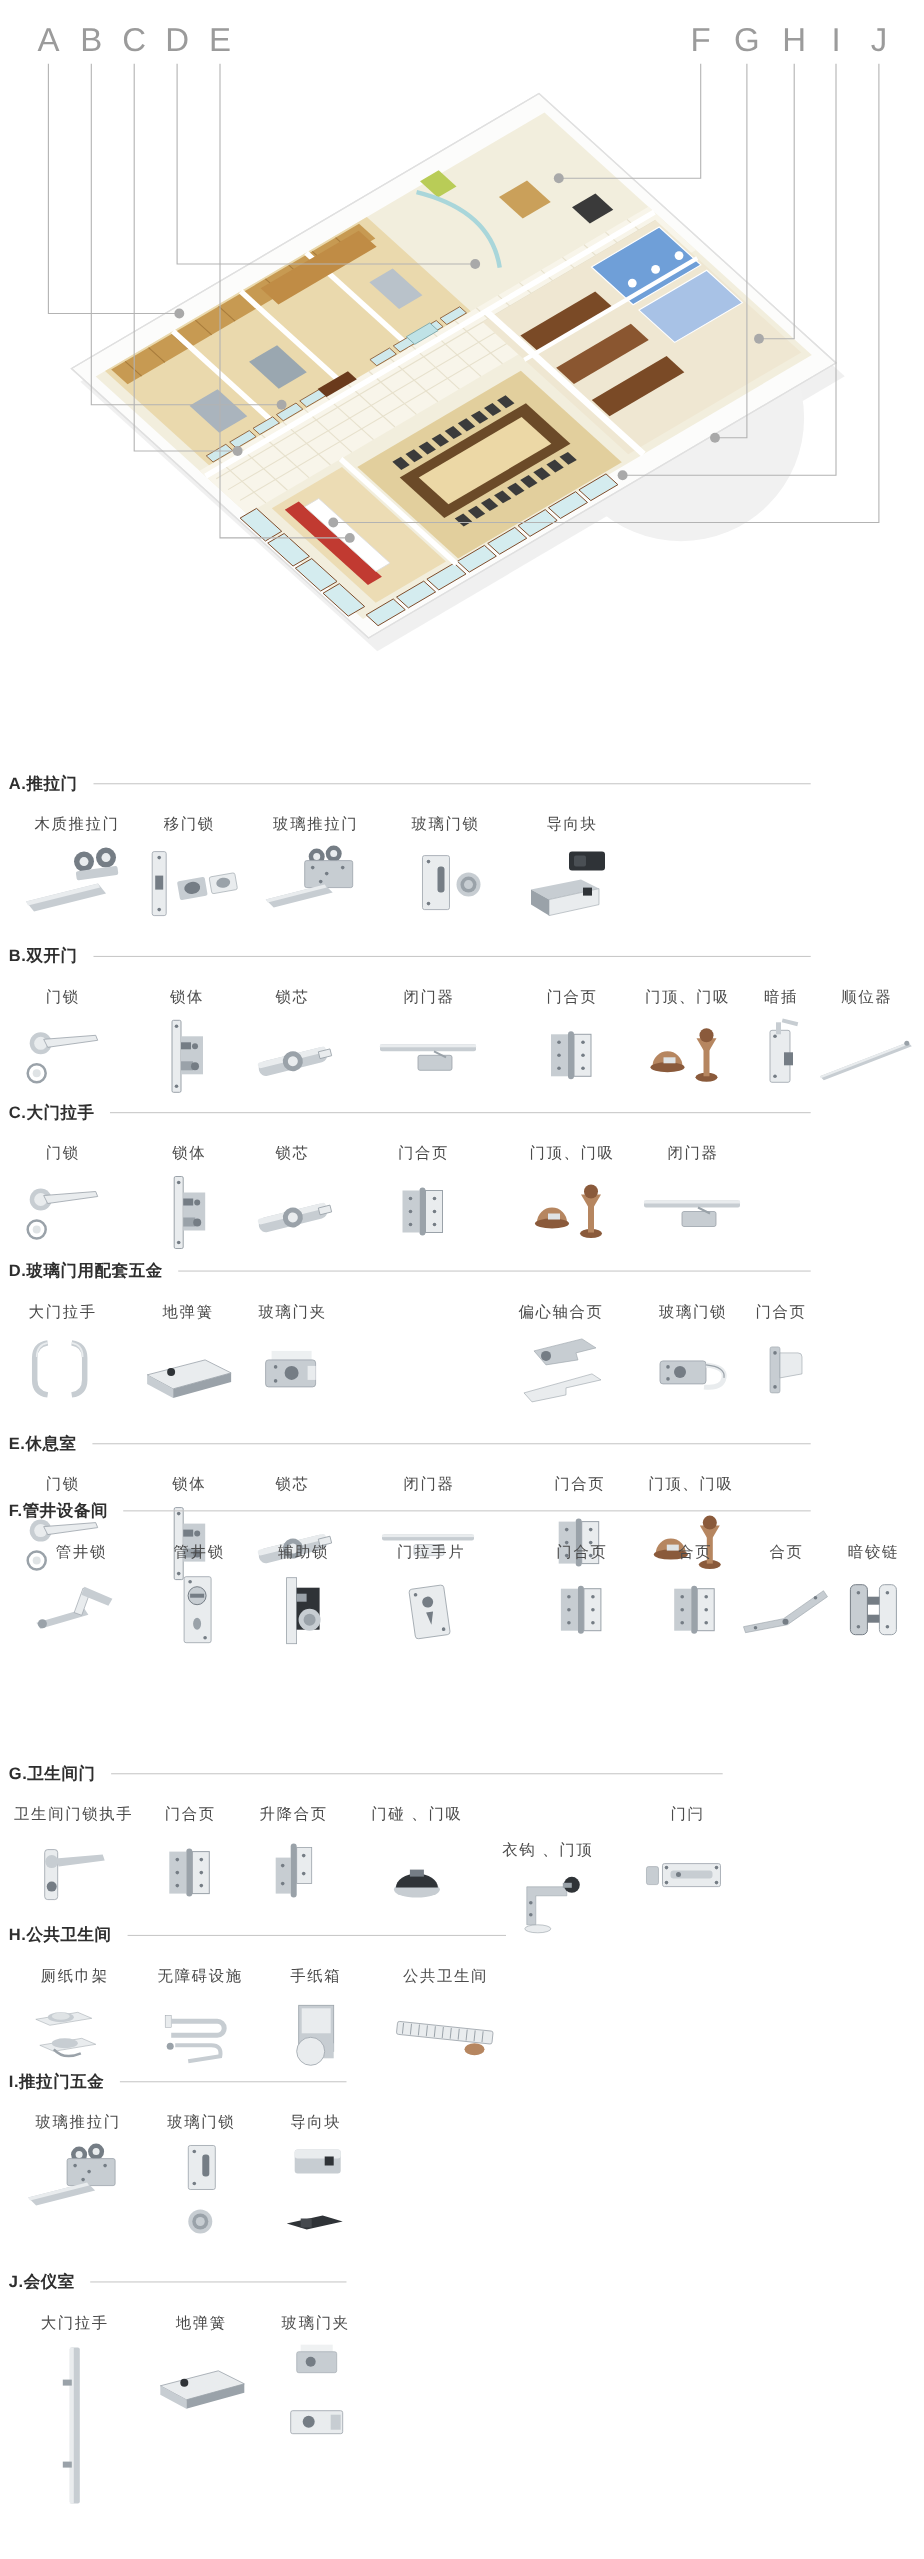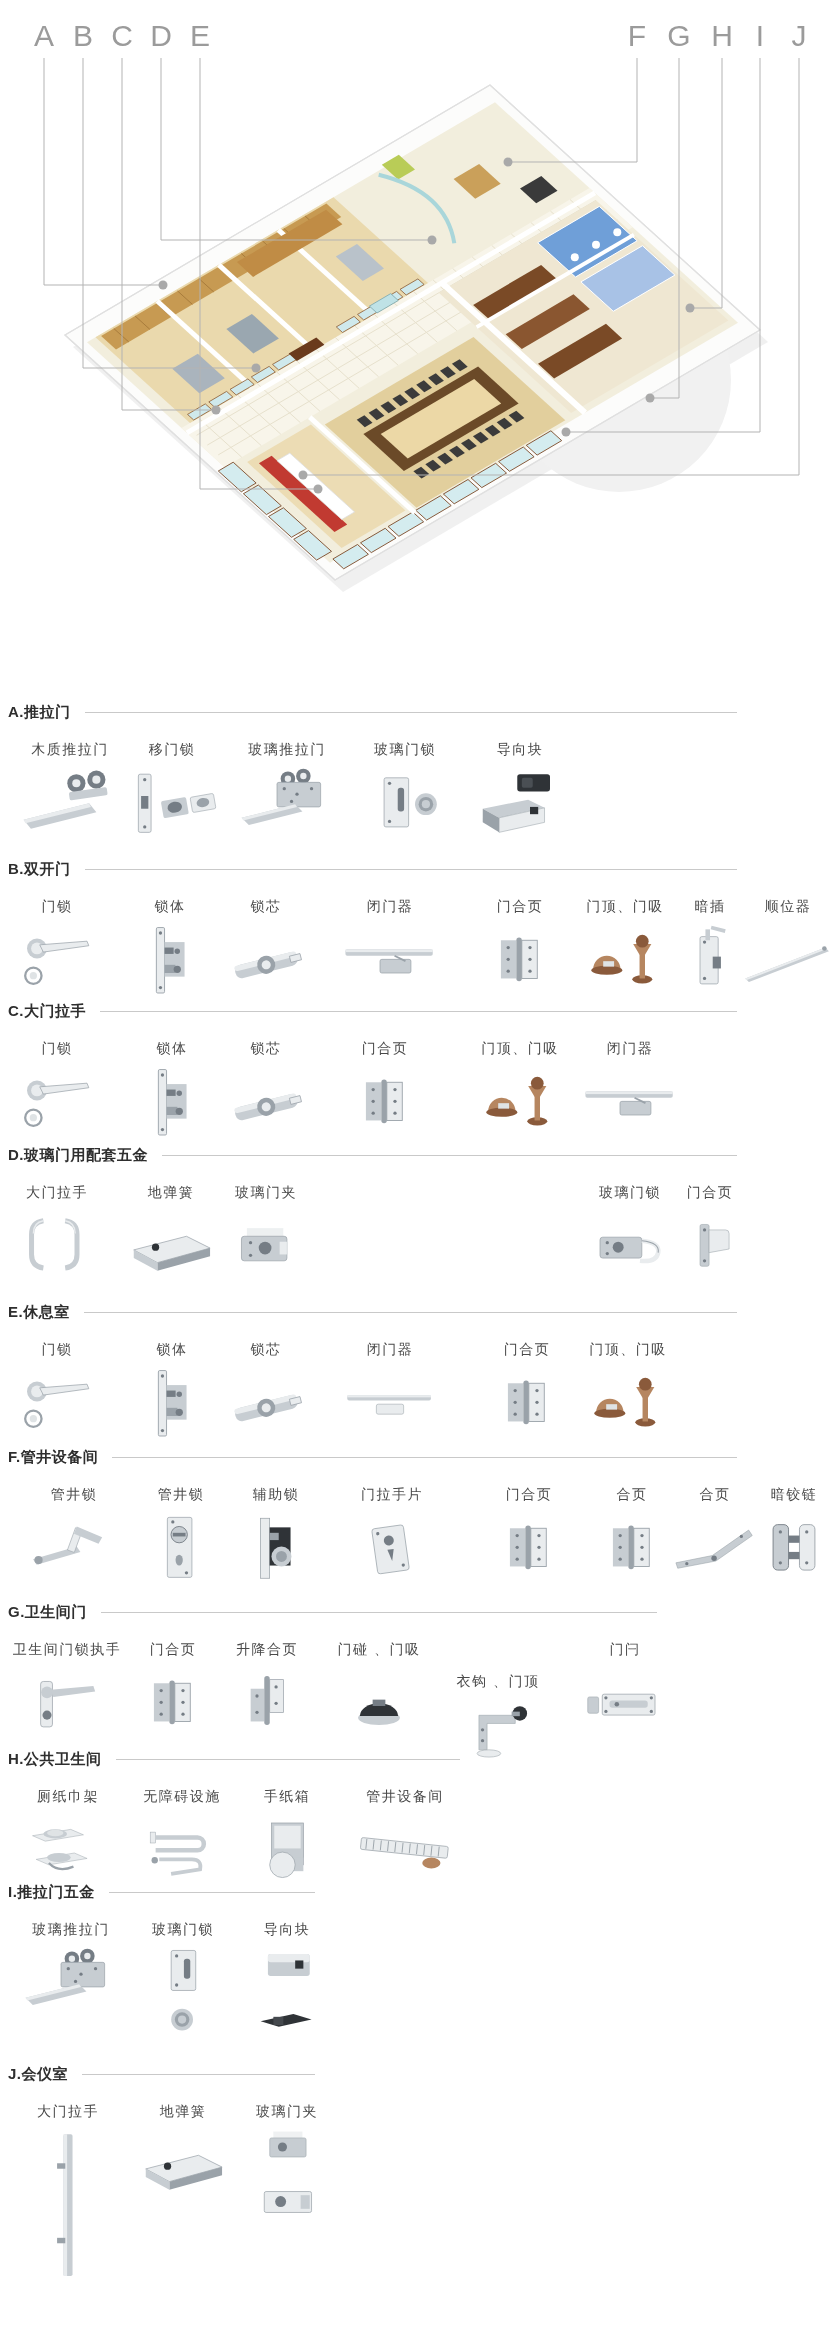--- a/index.html
+++ b/index.html
@@ -369,20 +369,25 @@
    <circle cx="38" cy="43" r="4" fill="#2f3337"></circle>
         </svg><span></span></div>
       <div class="cell" style="left: 206px;"><div class="lbl">玻璃门夹</div><svg width="100" height="82" viewBox="0 0 110 90">
    <rect x="34" y="22" width="40" height="11" fill="#dfe3e5" opacity="0.55"></rect>
    <rect x="28" y="31" width="50" height="27" rx="3" fill="#c7cdd2" stroke="#9aa2a9" stroke-width="0.8"></rect>
    <circle cx="54" cy="44" r="7" fill="#757d85"></circle>
    <rect x="70" y="37" width="8" height="14" fill="#e9ecee"></rect>
           <circle cx="38" cy="38" r="1.8" fill="#757d85"></circle>
           <circle cx="38" cy="52" r="1.8" fill="#757d85"></circle>
         </svg><span></span></div>
+      <div class="cell" style="left: 450px;"><div class="lbl">偏心轴合页</div><svg width="100" height="82" viewBox="0 0 110 90">
+   <polygon points="28,22 76,10 90,19 70,24 72,31 40,36 Z" fill="#c7cdd2" stroke="#9aa2a9" stroke-width="0.6"></polygon>
+   <circle cx="40" cy="27" r="5" fill="#757d85"></circle>
+   <polygon points="18,64 86,45 95,51 60,59 60,66 26,73 Z" fill="#e9ecee" stroke="#9aa2a9" stroke-width="0.6"></polygon>
+        </svg><span></span></div>
       <div class="cell" style="left: 570px;"><div class="lbl">玻璃门锁</div><svg width="100" height="82" viewBox="0 0 110 90">
    <rect x="22" y="32" width="46" height="23" rx="3" fill="#c7cdd2" stroke="#9aa2a9" stroke-width="0.8"></rect>
    <circle cx="42" cy="43" r="6" fill="#757d85"></circle>
           <circle cx="30" cy="38" r="1.8" fill="#757d85"></circle>
           <circle cx="30" cy="50" r="1.8" fill="#757d85"></circle>
    <path d="M68 36 q20 2 18 13 q-2 11 -20 9" fill="none" stroke="#e9ecee" stroke-width="5"></path>
    <path d="M68 36 q20 2 18 13" fill="none" stroke="#9aa2a9" stroke-width="1.2"></path>
         </svg><span></span></div>
       <div class="cell" style="left: 650px;"><div class="lbl">门合页</div><svg width="100" height="82" viewBox="0 0 110 90">
    <rect x="44" y="18" width="10" height="46" rx="2" fill="#c7cdd2" stroke="#9aa2a9" stroke-width="0.6"></rect>
@@ -439,21 +444,21 @@
       <div class="cell" style="left: 568px;"><div class="lbl">门顶、门吸</div><svg width="100" height="82" viewBox="0 0 110 90">
    <path d="M20 52 a15 15 0 0 1 30 0 Z" fill="#b68660"></path>
    <ellipse cx="35" cy="53" rx="17" ry="5" fill="#8a5a3b"></ellipse>
    <rect x="31" y="43" width="12" height="6" fill="#dfe3e5"></rect>
    <ellipse cx="74" cy="63" rx="11" ry="4.5" fill="#8a5a3b"></ellipse>
    <rect x="71" y="34" width="6" height="28" fill="#b68660"></rect>
    <path d="M64 24 L84 24 L77 36 L71 36 Z" fill="#b68660"></path>
    <circle cx="74" cy="21" r="7" fill="#8a5a3b"></circle>
         </svg><span></span></div>
     </div>
-    <div class="section" style="top: 1448px; height: 160px;">
+    <div class="section" style="top: 1364px; height: 160px;">
       <div class="sec-title">F.管井设备间</div>
       <div class="sec-rule" style="left: 112px; width: 625px;"></div>
       <div class="cell" style="left: 14px;"><div class="lbl">管井锁</div><svg width="100" height="82" viewBox="0 0 110 90">
    <polygon points="10,54 58,40 62,46 14,60" fill="#c7cdd2"></polygon>
    <circle cx="16" cy="55" r="4.5" fill="#9aa2a9"></circle>
    <rect x="52" y="20" width="8" height="26" transform="rotate(20 56 33)" fill="#e9ecee" stroke="#9aa2a9" stroke-width="0.6"></rect>
    <polygon points="58,18 86,30 82,37 55,26" fill="#c7cdd2"></polygon>
         </svg><span></span></div>
       <div class="cell" style="left: 121px;"><div class="lbl">管井锁</div><svg width="100" height="82" viewBox="0 0 110 90">
    <rect x="40" y="8" width="27" height="66" rx="2" fill="#e9ecee" stroke="#9aa2a9" stroke-width="0.8"></rect>
@@ -587,21 +592,21 @@
    <polygon points="20,52 62,45 76,51 34,58" fill="#e9ecee" stroke="#9aa2a9" stroke-width="0.5"></polygon>
    <ellipse cx="45" cy="50" rx="13" ry="5" fill="#c7cdd2"></ellipse>
    <path d="M34 56 q10 11 27 4" fill="none" stroke="#9aa2a9" stroke-width="2.5"></path>
         </svg><span></span></div>
       <div class="cell" style="left: 227px;"><div class="lbl">手纸箱</div><svg width="100" height="82" viewBox="0 0 110 90">
    <rect x="38" y="12" width="35" height="46" fill="#c7cdd2" stroke="#9aa2a9" stroke-width="0.8"></rect>
    <rect x="41" y="15" width="29" height="25" fill="#e9ecee"></rect>
    <rect x="40" y="50" width="33" height="15" fill="#c7cdd2"></rect>
    <circle cx="50" cy="58" r="14" fill="#e9ecee" stroke="#9aa2a9" stroke-width="0.8"></circle>
         </svg><span></span></div>
-      <div class="cell" style="left: 345px;"><div class="lbl">管井设备间</div><svg width="100" height="82" viewBox="0 0 110 90">
+      <div class="cell" style="left: 345px;"><div class="lbl">公共卫生间</div><svg width="100" height="82" viewBox="0 0 110 90">
    <g transform="rotate(6 55 42)">
    <rect x="6" y="33" width="96" height="13" rx="2" fill="#e9ecee" stroke="#9aa2a9" stroke-width="0.8"></rect>
    <line x1="12" y1="34" x2="12" y2="45" stroke="#9aa2a9" stroke-width="1"></line>
    <line x1="20" y1="34" x2="20" y2="45" stroke="#9aa2a9" stroke-width="1"></line>
    <line x1="28" y1="34" x2="28" y2="45" stroke="#9aa2a9" stroke-width="1"></line>
    <line x1="36" y1="34" x2="36" y2="45" stroke="#9aa2a9" stroke-width="1"></line>
    <line x1="44" y1="34" x2="44" y2="45" stroke="#9aa2a9" stroke-width="1"></line>
    <line x1="52" y1="34" x2="52" y2="45" stroke="#9aa2a9" stroke-width="1"></line>
    <line x1="60" y1="34" x2="60" y2="45" stroke="#9aa2a9" stroke-width="1"></line>
    <line x1="68" y1="34" x2="68" y2="45" stroke="#9aa2a9" stroke-width="1"></line>

